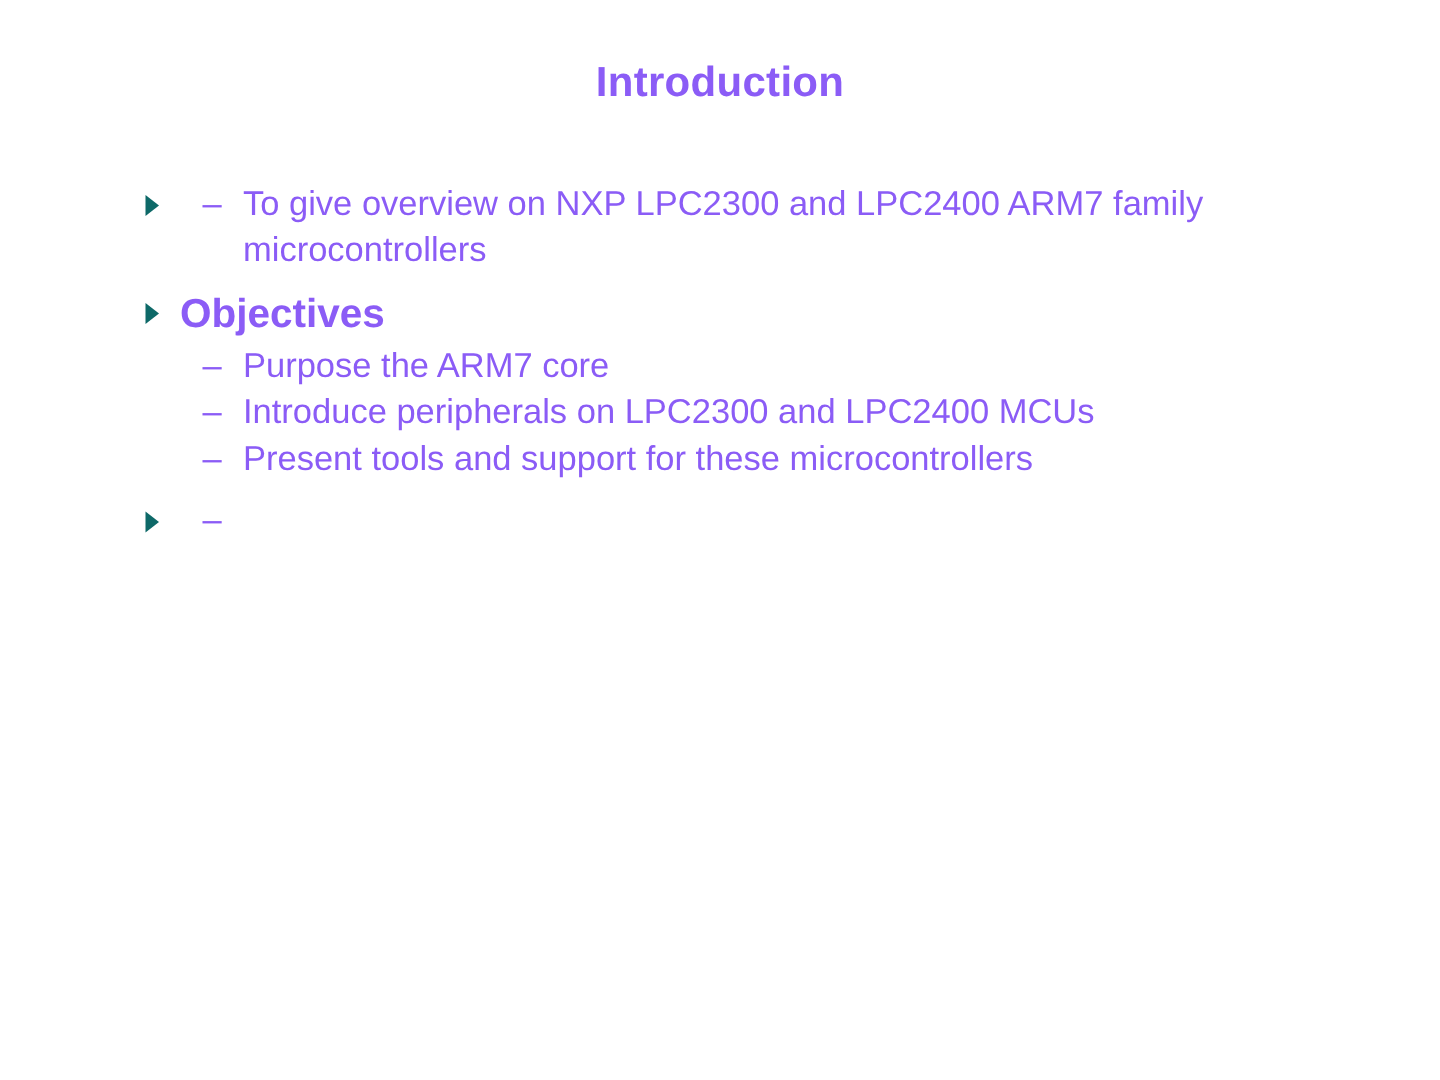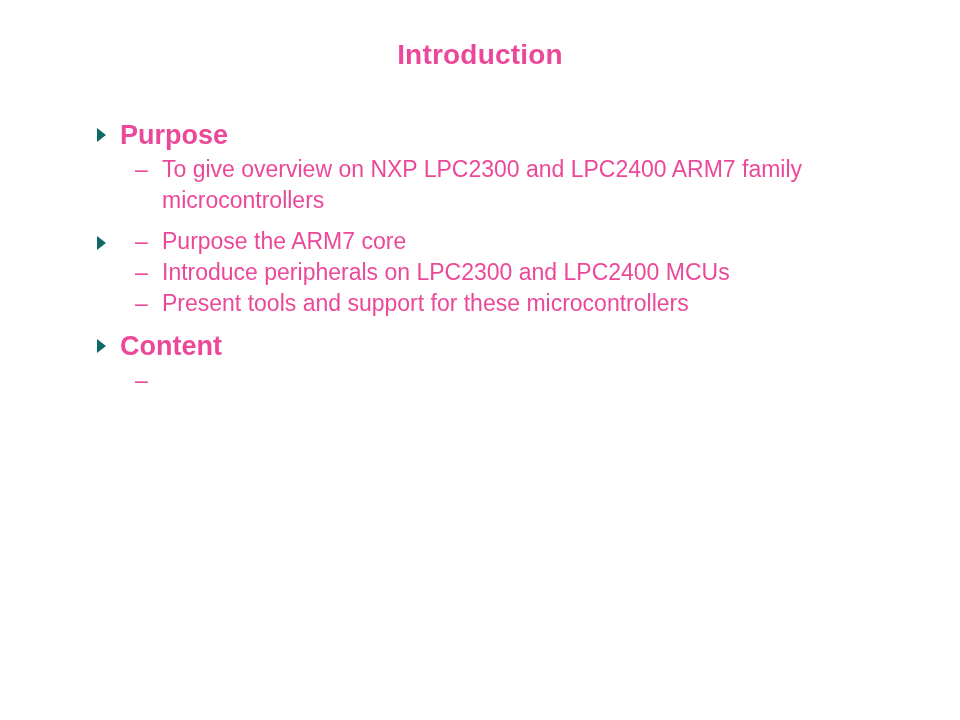--- a/index.html
+++ b/index.html
@@ -5,21 +5,21 @@
   html, body {
     margin: 0;
     padding: 0;
     background: #ffffff;
   }
   .slide {
     position: relative;
     width: 960px;
     height: 720px;
     background: #ffffff;
-    color: #ec4899;
+    color: #8b5cf6;
     font-family: "Liberation Sans", sans-serif;
     overflow: hidden;
   }
   .title {
     position: absolute;
     top: 38px;
     left: 0;
     width: 100%;
     margin: 0;
     text-align: center;
@@ -75,50 +75,49 @@
 
 <div class="slide">
 
   <h1 class="title">Introduction</h1>
 
   <div class="content">
 
     <div class="section">
       <div class="heading-row">
         <span class="tri"></span>
-        <span>Purpose</span>
       </div>
       <div class="item">
         <span class="dash">–</span>
         <span class="item-text">To give overview on NXP LPC2300 and LPC2400 ARM7 family microcontrollers</span>
       </div>
     </div>
 
     <div class="section">
       <div class="heading-row">
         <span class="tri"></span>
+        <span>Objectives</span>
       </div>
       <div class="item">
         <span class="dash">–</span>
         <span class="item-text">Purpose the ARM7 core</span>
       </div>
       <div class="item">
         <span class="dash">–</span>
         <span class="item-text">Introduce peripherals on LPC2300 and LPC2400 MCUs</span>
       </div>
       <div class="item">
         <span class="dash">–</span>
         <span class="item-text">Present tools and support for these microcontrollers</span>
       </div>
     </div>
 
     <div class="section">
       <div class="heading-row">
         <span class="tri"></span>
-        <span>Content</span>
       </div>
       <div class="item">
         <span class="dash">–</span>
       </div>
     </div>
 
   </div>
 </div>
 
 </body></html>

